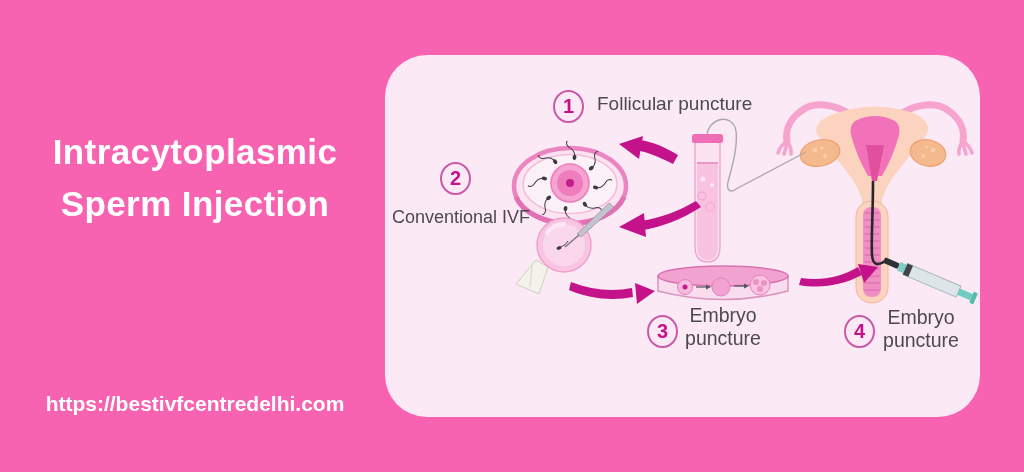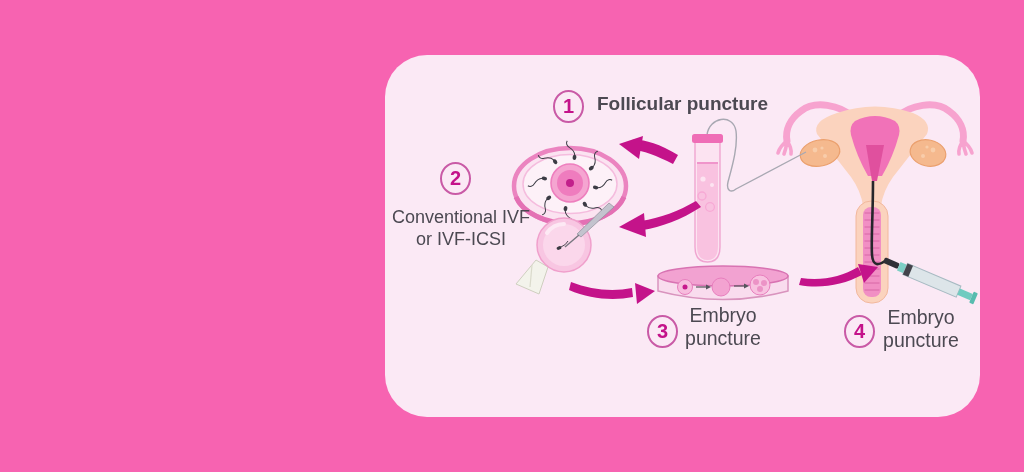--- a/index.html
+++ b/index.html
@@ -29,31 +29,36 @@
   .panel svg{position:absolute;left:0;top:0;}
 
   .badge{
     position:absolute;box-sizing:border-box;width:31px;height:33px;
     border:2px solid #C95AA6;border-radius:50%;
     color:#C4138A;font-weight:700;font-size:20px;
     display:flex;align-items:center;justify-content:center;
     background:transparent;
   }
   .lbl{position:absolute;color:#4C4952;font-weight:500;}
-  .lbl1{left:212px;top:38px;font-size:19px;white-space:nowrap;font-weight:bold;}
+  .lbl1{left:212px;top:38px;font-size:19px;white-space:nowrap;}
   .lbl2{left:0px;top:151px;width:152px;text-align:center;font-size:18px;line-height:22px;}
   .lbl3{left:284px;top:249px;width:108px;text-align:center;font-size:19.5px;line-height:23px;}
   .lbl4{left:485px;top:251px;width:102px;text-align:center;font-size:19.5px;line-height:23px;}
 </style>
 </head>
 <body>
 
 <div class="canvas">
 
-
+  <div class="title">
+    <div>Intracytoplasmic</div>
+    <div>Sperm Injection</div>
+  </div>
+
+  <div class="url">https://bestivfcentredelhi.com</div>
 
   <div class="panel">
 
     <svg width="595" height="362" viewBox="0 0 595 362">
 
       <g>
 
         <path d="M 468 62 C 455 50 430 45 416 56 C 405 64 400 75 402 86" fill="none" stroke="#F7A3CF" stroke-width="7" stroke-linecap="round"></path>
         <path d="M 512 62 C 525 50 550 45 564 56 C 575 64 580 75 578 86" fill="none" stroke="#F7A3CF" stroke-width="7" stroke-linecap="round"></path>
 
@@ -210,21 +215,20 @@
     <div class="badge" style="left:262px;top:260px;">
         <span>3</span>
       </div>
     <div class="badge" style="left:459px;top:260px;">
         <span>4</span>
       </div>
 
     <div class="lbl lbl1">Follicular puncture</div>
     <div class="lbl lbl2">
       <div>Conventional IVF</div>
-      <div>or IVF-ICSI</div>
     </div>
     <div class="lbl lbl3">
       <div>Embryo</div>
       <div>puncture</div>
     </div>
     <div class="lbl lbl4">
       <div>Embryo</div>
       <div>puncture</div>
     </div>
 

